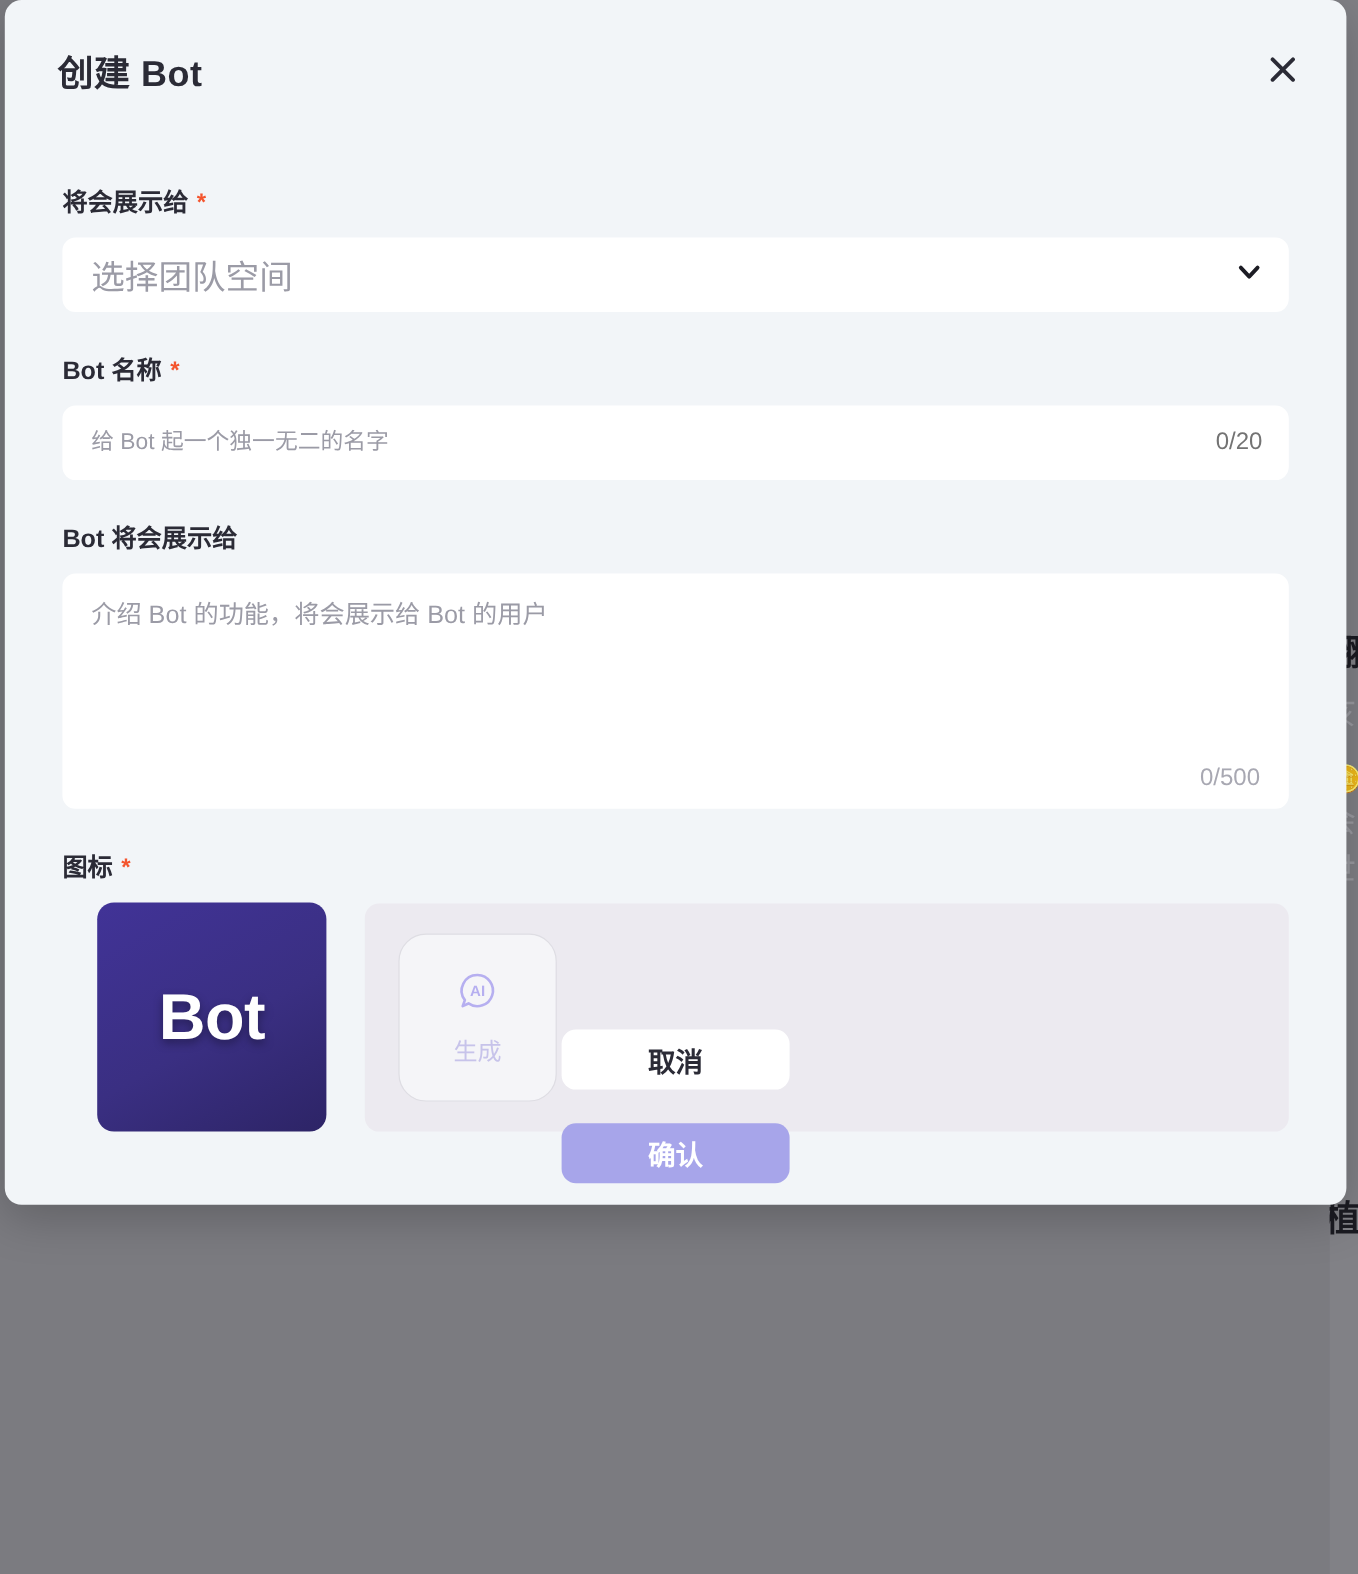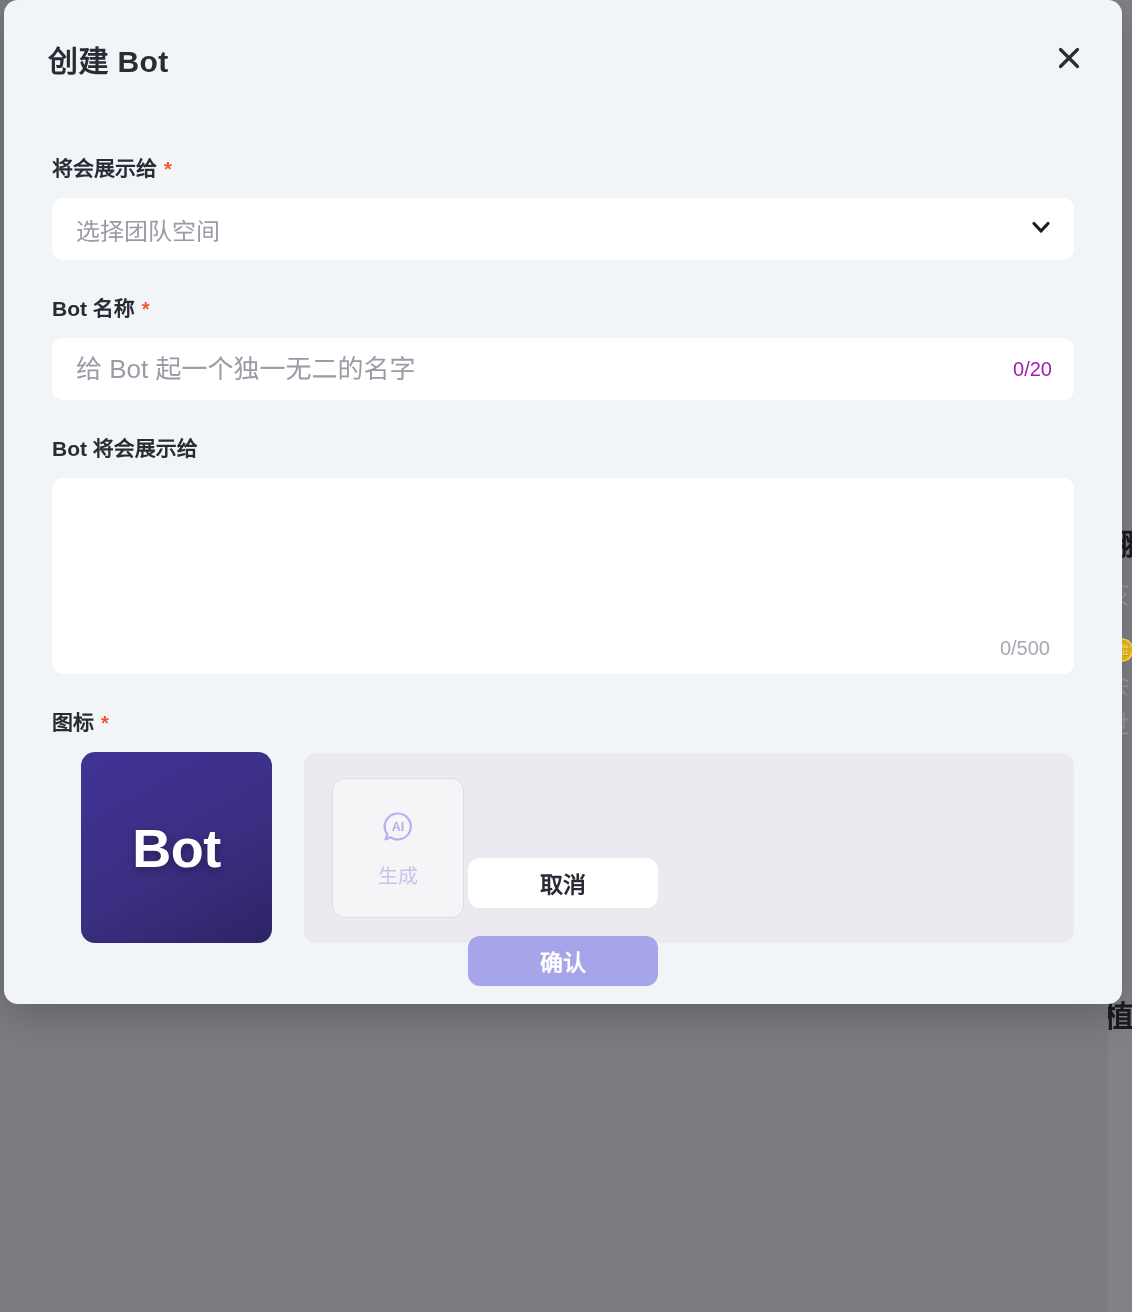--- a/index.html
+++ b/index.html
@@ -115,21 +115,21 @@
     position: relative;
     height: 62px;
     background: #ffffff;
     border-radius: 11px;
     display: flex;
     align-items: center;
     padding: 0 52px 0 24px;
     cursor: pointer;
   }
   .select-placeholder {
-    font-size: 24px;
+    font-size: 28px;
     color: #9b9ba6;
   }
   .chevron {
     position: absolute;
     right: 20px;
     top: 50%;
     transform: translateY(-50%);
     display: block;
   }
 
@@ -142,31 +142,31 @@
     display: flex;
     align-items: center;
     padding: 0 90px 0 24px;
   }
   .text-input {
     width: 100%;
     border: none;
     outline: none;
     background: transparent;
     font-family: inherit;
-    font-size: 26px;
+    font-size: 19px;
     color: #737373;
   }
   .text-input::placeholder { color: #9b9ba6; }
   .counter {
     position: absolute;
     right: 22px;
     top: 50%;
     transform: translateY(-50%);
     font-size: 20px;
-    color: #a21caf;
+    color: #737373;
   }
 
   
   .textarea-wrap {
     position: relative;
     height: 196px;
     background: #ffffff;
     border-radius: 11px;
     padding: 20px 24px 46px 24px;
   }
@@ -222,21 +222,21 @@
     border-radius: 12px;
     padding: 25px 0 25px 28px;
     display: flex;
     align-items: center;
   }
   .generate-card {
     width: 132px;
     height: 140px;
     background: #f5f5f8;
     border: 1px solid #dedde3;
-    border-radius: 13px;
+    border-radius: 23px;
     display: flex;
     flex-direction: column;
     align-items: center;
     justify-content: center;
     gap: 10px;
     cursor: pointer;
   }
   .generate-label {
     font-size: 20px;
     color: #c7c3ea;
@@ -331,20 +331,21 @@
         <input class="text-input" type="text" placeholder="给 Bot 起一个独一无二的名字" style="">
         <span class="counter">0/20</span>
       </div>
     </div>
 
     <div class="field">
       <div class="field-label">
         <span>Bot 将会展示给</span>
       </div>
       <div class="textarea-wrap">
+        <textarea class="textarea" placeholder="介绍 Bot 的功能，将会展示给 Bot 的用户" style=""></textarea>
         <span class="counter-bottom">0/500</span>
       </div>
     </div>
 
     <div class="field">
       <div class="field-label">
         <span>图标</span>
         <span class="required-star">*</span>
       </div>
       <div class="icon-row">

